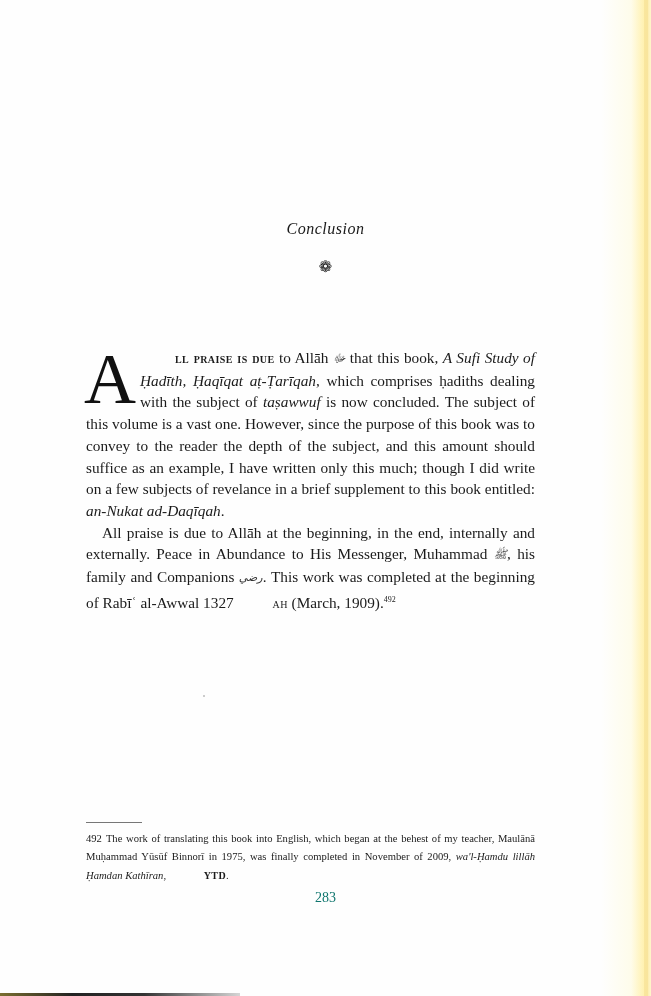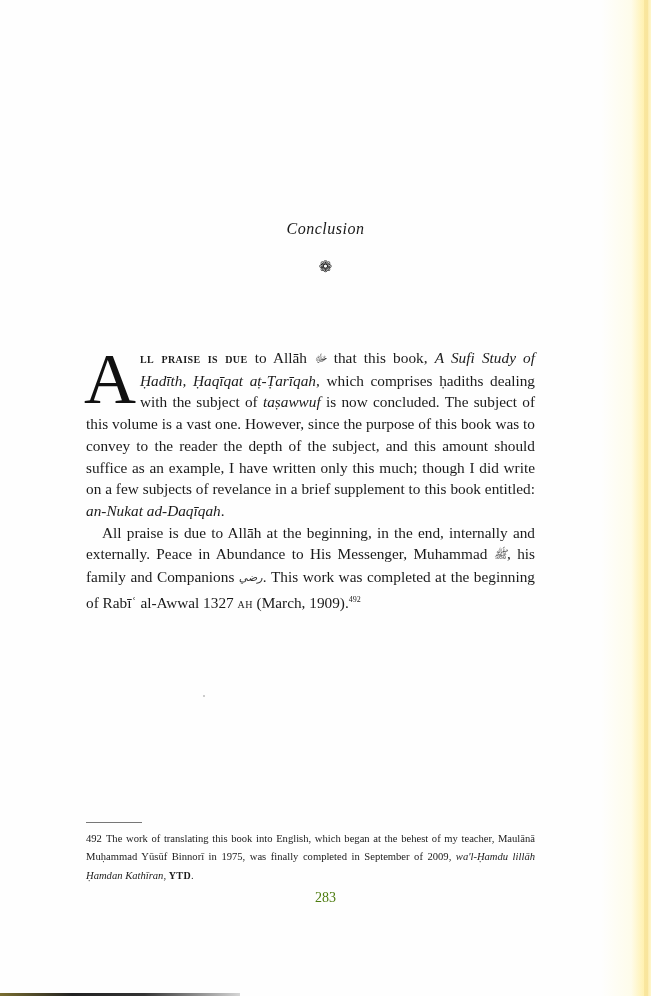--- a/index.html
+++ b/index.html
@@ -81,20 +81,21 @@
       margin: 4px 4px 0 -2px;
       font-family: "Liberation Serif", "DejaVu Serif", serif;
       color: #111;
     }
     .smallcaps {
       font-variant: small-caps;
       text-transform: lowercase;
       font-weight: bold;
       letter-spacing: 0.4px;
       font-size: 14px;
+      margin-left: 35px;
     }
     .it { font-style: italic; }
     .honorific {
       font-size: 11px;
       font-style: italic;
       color: #333;
       vertical-align: 1px;
     }
     .indent { text-indent: 16px; }
     .sup { font-size: 8px; vertical-align: 6px; }
@@ -117,21 +118,21 @@
       color: #1a1a1a;
     }
     .footnote .fn-num { margin-right: 4px; }
     .page-number {
       position: absolute;
       top: 890px;
       left: 0;
       width: 651px;
       text-align: center;
       font-size: 14px;
-      color: #4d7c0f;
+      color: #0f766e;
     }
     .speck {
       position: absolute;
       top: 695px;
       left: 203px;
       width: 2px;
       height: 2px;
       background: #bbb;
       border-radius: 50%;
     }
@@ -146,15 +147,15 @@
 
 <div class="title">Conclusion</div>
 <div class="ornament">❁</div>
 
 <div class="body-text">
   <p><span class="drop-cap">A</span><span class="smallcaps">ll praise is due</span><span> to Allāh </span><span class="honorific">ﷻ</span><span> that this book, </span><span class="it">A Sufi Study of Ḥadīth, Ḥaqīqat aṭ-Ṭarīqah</span><span>, which comprises ḥadiths dealing with the subject of </span><span class="it">taṣawwuf</span><span> is now concluded. The subject of this volume is a vast one. However, since the purpose of this book was to convey to the reader the depth of the subject, and this amount should suffice as an example, I have written only this much; though I did write on a few subjects of revelance in a brief supplement to this book entitled: </span><span class="it">an-Nukat ad-Daqīqah</span><span>.</span></p>
   <p class="indent"><span>All praise is due to Allāh at the beginning, in the end, internally and externally. Peace in Abundance to His Messenger, Muhammad </span><span class="honorific">ﷺ</span><span>, his family and Companions </span><span class="honorific">رضي</span><span>. This work was completed at the beginning of Rabīʿ al-Awwal 1327 </span><span class="smallcaps" style="font-weight:normal">ah</span><span> (March, 1909).</span><span class="sup">492</span></p>
 </div>
 
 <div class="footnote-rule"></div>
-<div class="footnote"><span class="fn-num">492</span><span>The work of translating this book into English, which began at the behest of my teacher, Maulānā Muḥammad Yūsūf Binnorī in 1975, was finally completed in September of 2009, </span><span class="it">wa'l-Ḥamdu lillāh Ḥamdan Kathīran</span><span>, </span><span class="smallcaps" style="font-size:14px">ytd</span><span>.</span></div>
+<div class="footnote"><span class="fn-num">492</span><span>The work of translating this book into English, which began at the behest of my teacher, Maulānā Muḥammad Yūsūf Binnorī in 1975, was finally completed in November of 2009, </span><span class="it">wa'l-Ḥamdu lillāh Ḥamdan Kathīran</span><span>, </span><span class="smallcaps" style="font-size:14px">ytd</span><span>.</span></div>
 
 <div class="page-number">283</div>
 
 </body></html>

